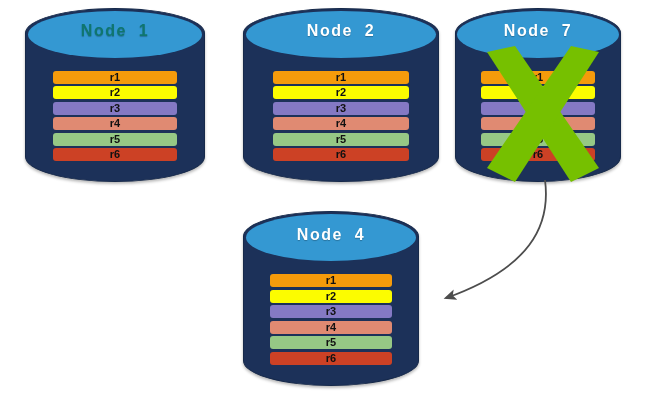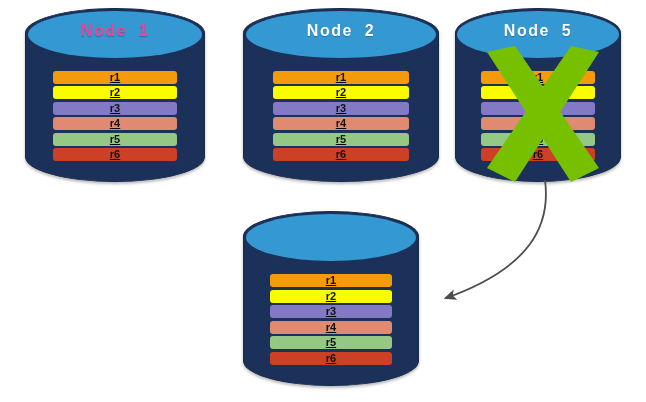--- a/index.html
+++ b/index.html
@@ -60,21 +60,20 @@
   }
   .rows {
     position: absolute;
     left: 15.5%;
     right: 15.5%;
     top: 36%;
     bottom: 12%;
     display: flex;
     flex-direction: column;
     justify-content: space-between;
-    text-decoration: underline;
   }
   .row-bar {
     position: relative;
     height: 13px;
     border-radius: 3px;
     display: flex;
     align-items: center;
     justify-content: center;
     font-size: 11px;
     font-weight: bold;
@@ -100,21 +99,21 @@
   }
 </style>
 </head>
 <body>
 
 <div id="canvas" style="background: rgb(255, 255, 255);">
 
   <div class="node" style="left:25px; top:8px; width:180px; height:174px;">
     <div class="node-body" style="background: rgb(28, 49, 89);"></div>
     <div class="node-top" style="background: rgb(52, 152, 210);"></div>
-    <div class="node-title" style="color: #ec4899;">Node  1</div>
+    <div class="node-title" style="color: #0f766e;">Node  1</div>
     <div class="rows">
       <div class="row-bar" style="background: rgb(245, 155, 11); color: rgb(17, 17, 17);">r1</div>
       <div class="row-bar" style="background: rgb(252, 252, 0); color: rgb(17, 17, 17);">r2</div>
       <div class="row-bar" style="background: rgb(132, 121, 196); color: rgb(17, 17, 17);">r3</div>
       <div class="row-bar" style="background: rgb(224, 138, 114); color: rgb(17, 17, 17);">r4</div>
       <div class="row-bar" style="background: rgb(150, 200, 133); color: rgb(17, 17, 17);">r5</div>
       <div class="row-bar" style="background: rgb(204, 65, 37); color: rgb(17, 17, 17);">r6</div>
     </div>
   </div>
 
@@ -128,21 +127,21 @@
       <div class="row-bar" style="background: rgb(132, 121, 196); color: rgb(17, 17, 17);">r3</div>
       <div class="row-bar" style="background: rgb(224, 138, 114); color: rgb(17, 17, 17);">r4</div>
       <div class="row-bar" style="background: rgb(150, 200, 133); color: rgb(17, 17, 17);">r5</div>
       <div class="row-bar" style="background: rgb(204, 65, 37); color: rgb(17, 17, 17);">r6</div>
     </div>
   </div>
 
   <div class="node" style="left:455px; top:8px; width:166px; height:174px;">
     <div class="node-body" style="background: rgb(28, 49, 89);"></div>
     <div class="node-top" style="background: rgb(52, 152, 210);"></div>
-    <div class="node-title" style="color: rgb(255, 255, 255);">Node  5</div>
+    <div class="node-title" style="color: rgb(255, 255, 255);">Node  7</div>
     <div class="rows">
       <div class="row-bar" style="background: rgb(245, 155, 11); color: rgb(17, 17, 17);">r1</div>
       <div class="row-bar" style="background: rgb(252, 252, 0); color: rgb(17, 17, 17);">r2</div>
       <div class="row-bar" style="background: rgb(132, 121, 196); color: rgb(17, 17, 17);">r3</div>
       <div class="row-bar" style="background: rgb(224, 138, 114); color: rgb(17, 17, 17);">r4</div>
       <div class="row-bar" style="background: rgb(150, 200, 133); color: rgb(17, 17, 17);">r5</div>
       <div class="row-bar" style="background: rgb(204, 65, 37); color: rgb(17, 17, 17);">r6</div>
     </div>
   </div>
 
@@ -151,20 +150,21 @@
       <g>
         <polygon points="6,6 34,0 118,122 90,136" fill="#76c000"></polygon>
         <polygon points="118,6 90,0 6,122 34,136" fill="#76c000"></polygon>
       </g>
     </svg>
   </div>
 
   <div class="node" style="left:243px; top:211px; width:176px; height:175px;">
     <div class="node-body" style="background: rgb(28, 49, 89);"></div>
     <div class="node-top" style="background: rgb(52, 152, 210);"></div>
+    <div class="node-title" style="color: rgb(255, 255, 255);">Node  4</div>
     <div class="rows">
       <div class="row-bar" style="background: rgb(245, 155, 11); color: rgb(17, 17, 17);">r1</div>
       <div class="row-bar" style="background: rgb(252, 252, 0); color: rgb(17, 17, 17);">r2</div>
       <div class="row-bar" style="background: rgb(132, 121, 196); color: rgb(17, 17, 17);">r3</div>
       <div class="row-bar" style="background: rgb(224, 138, 114); color: rgb(17, 17, 17);">r4</div>
       <div class="row-bar" style="background: rgb(150, 200, 133); color: rgb(17, 17, 17);">r5</div>
       <div class="row-bar" style="background: rgb(204, 65, 37); color: rgb(17, 17, 17);">r6</div>
     </div>
   </div>
 

